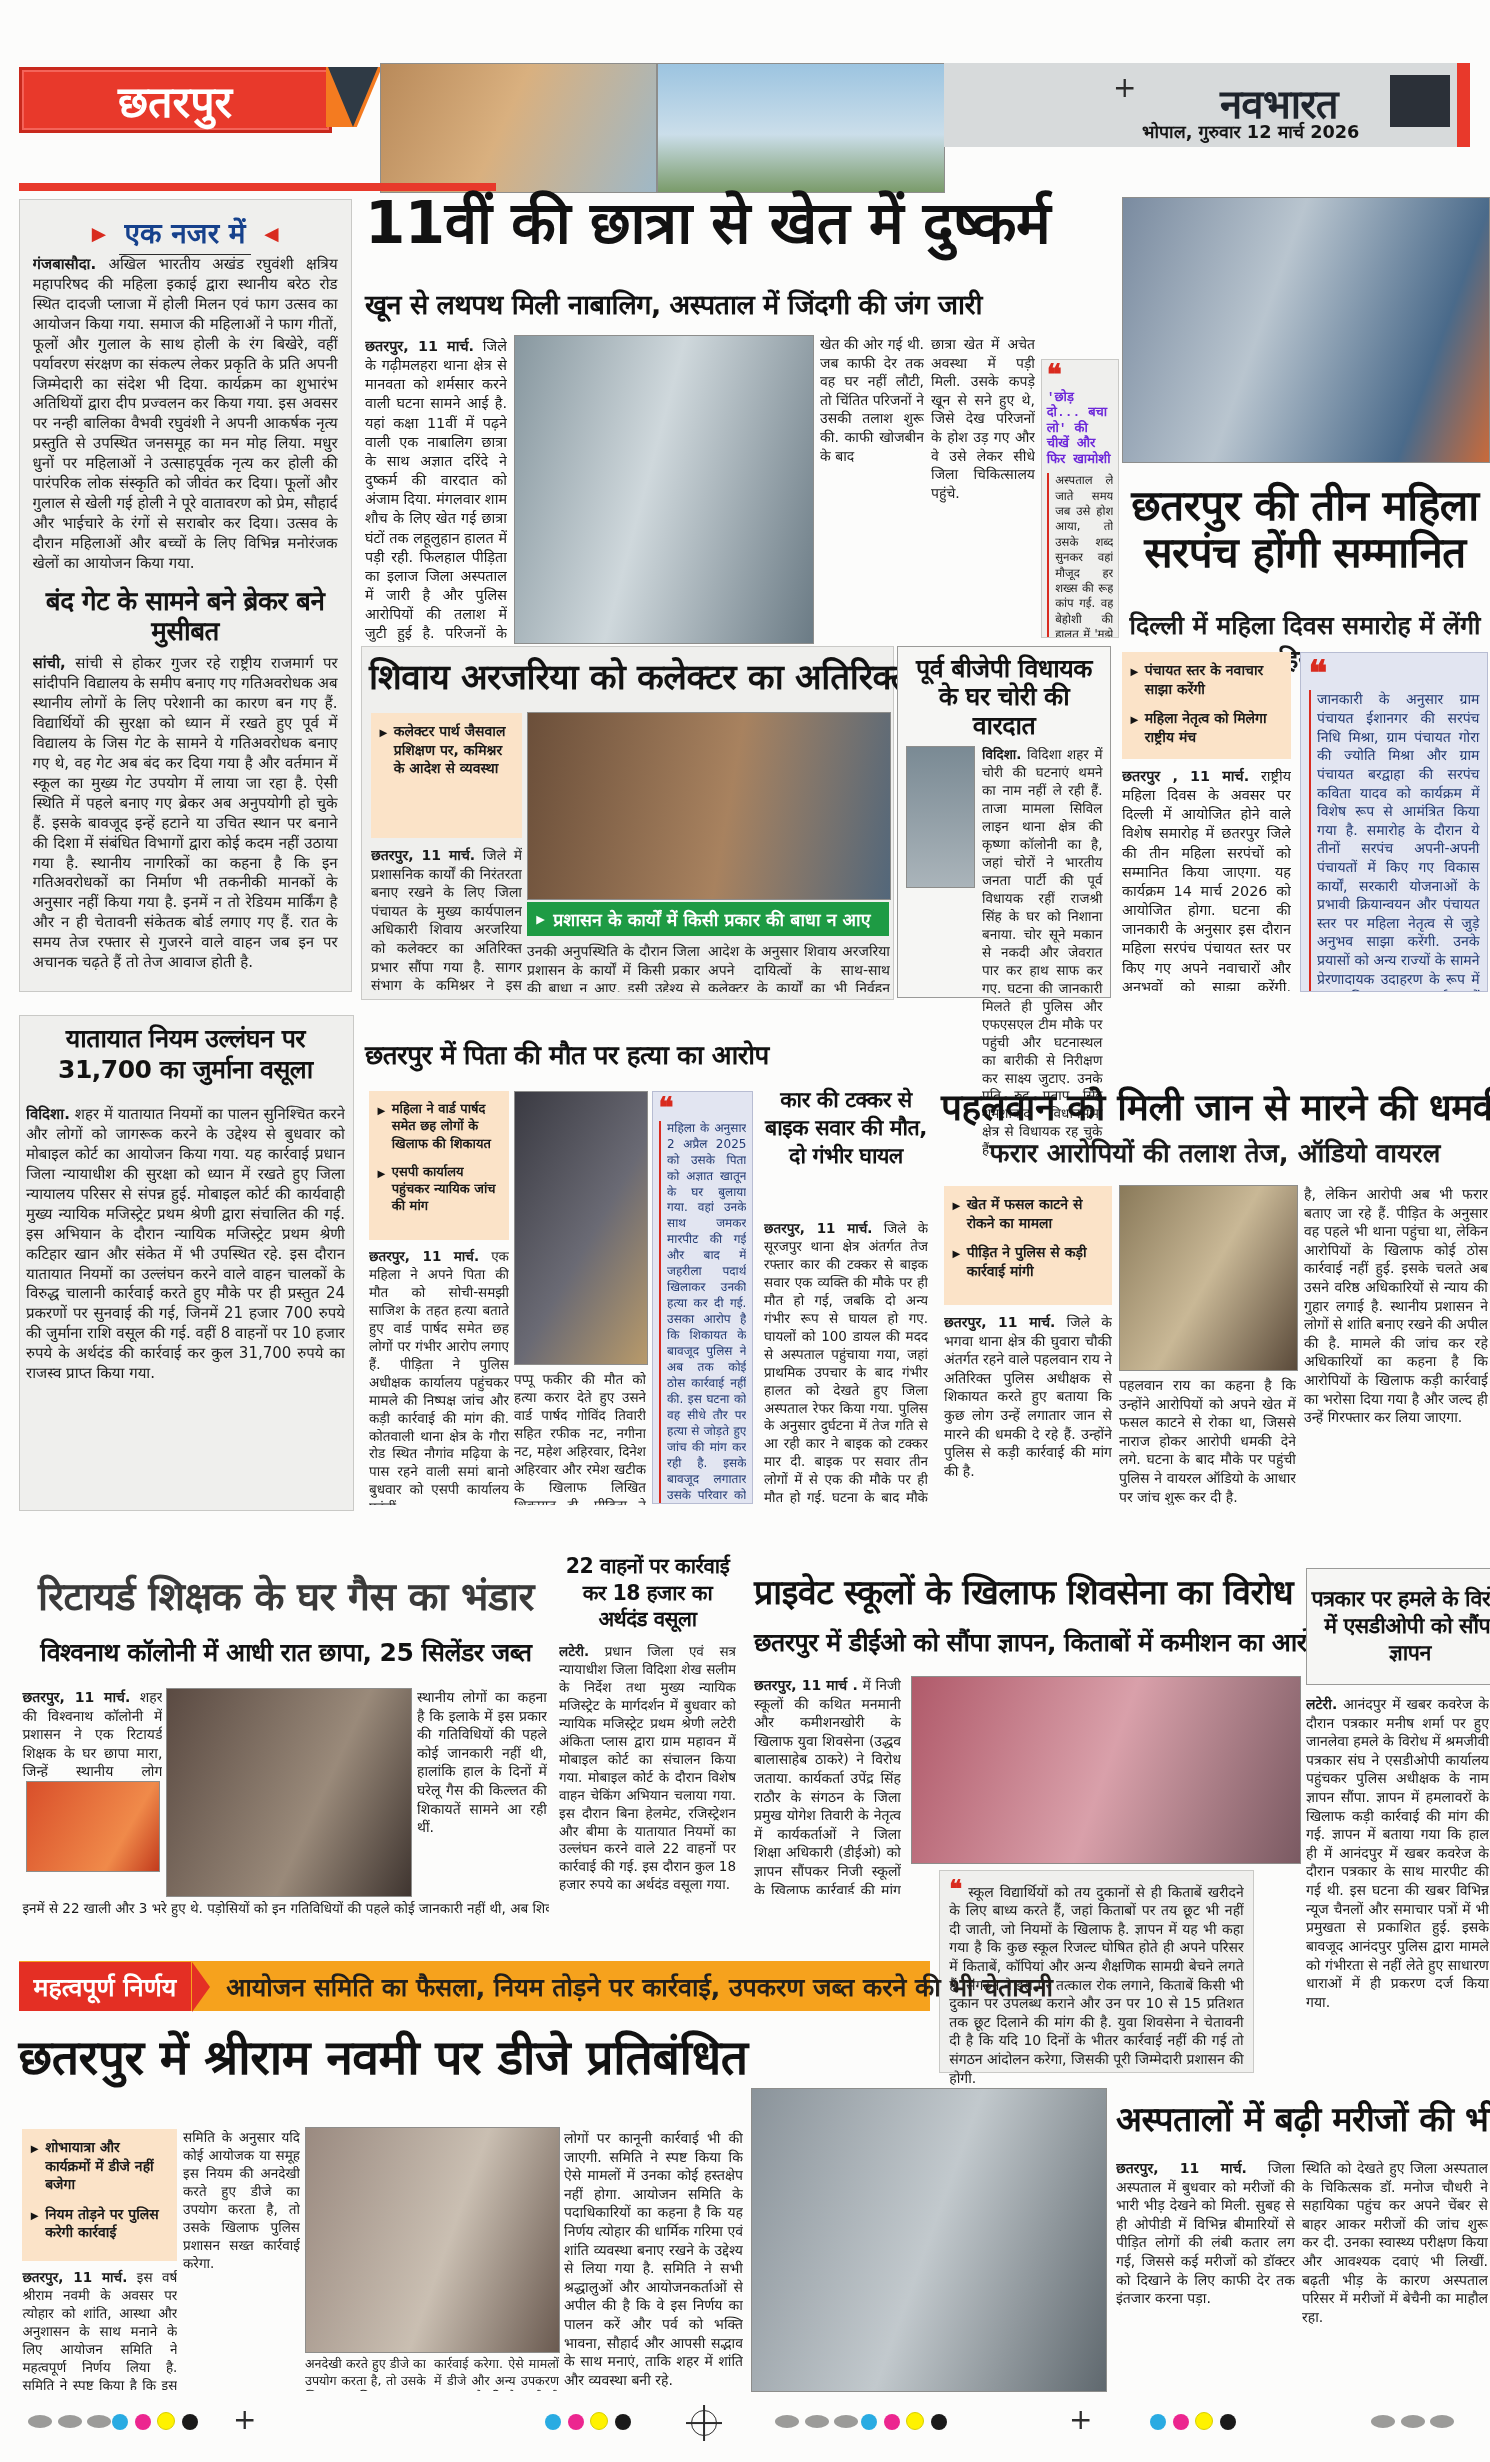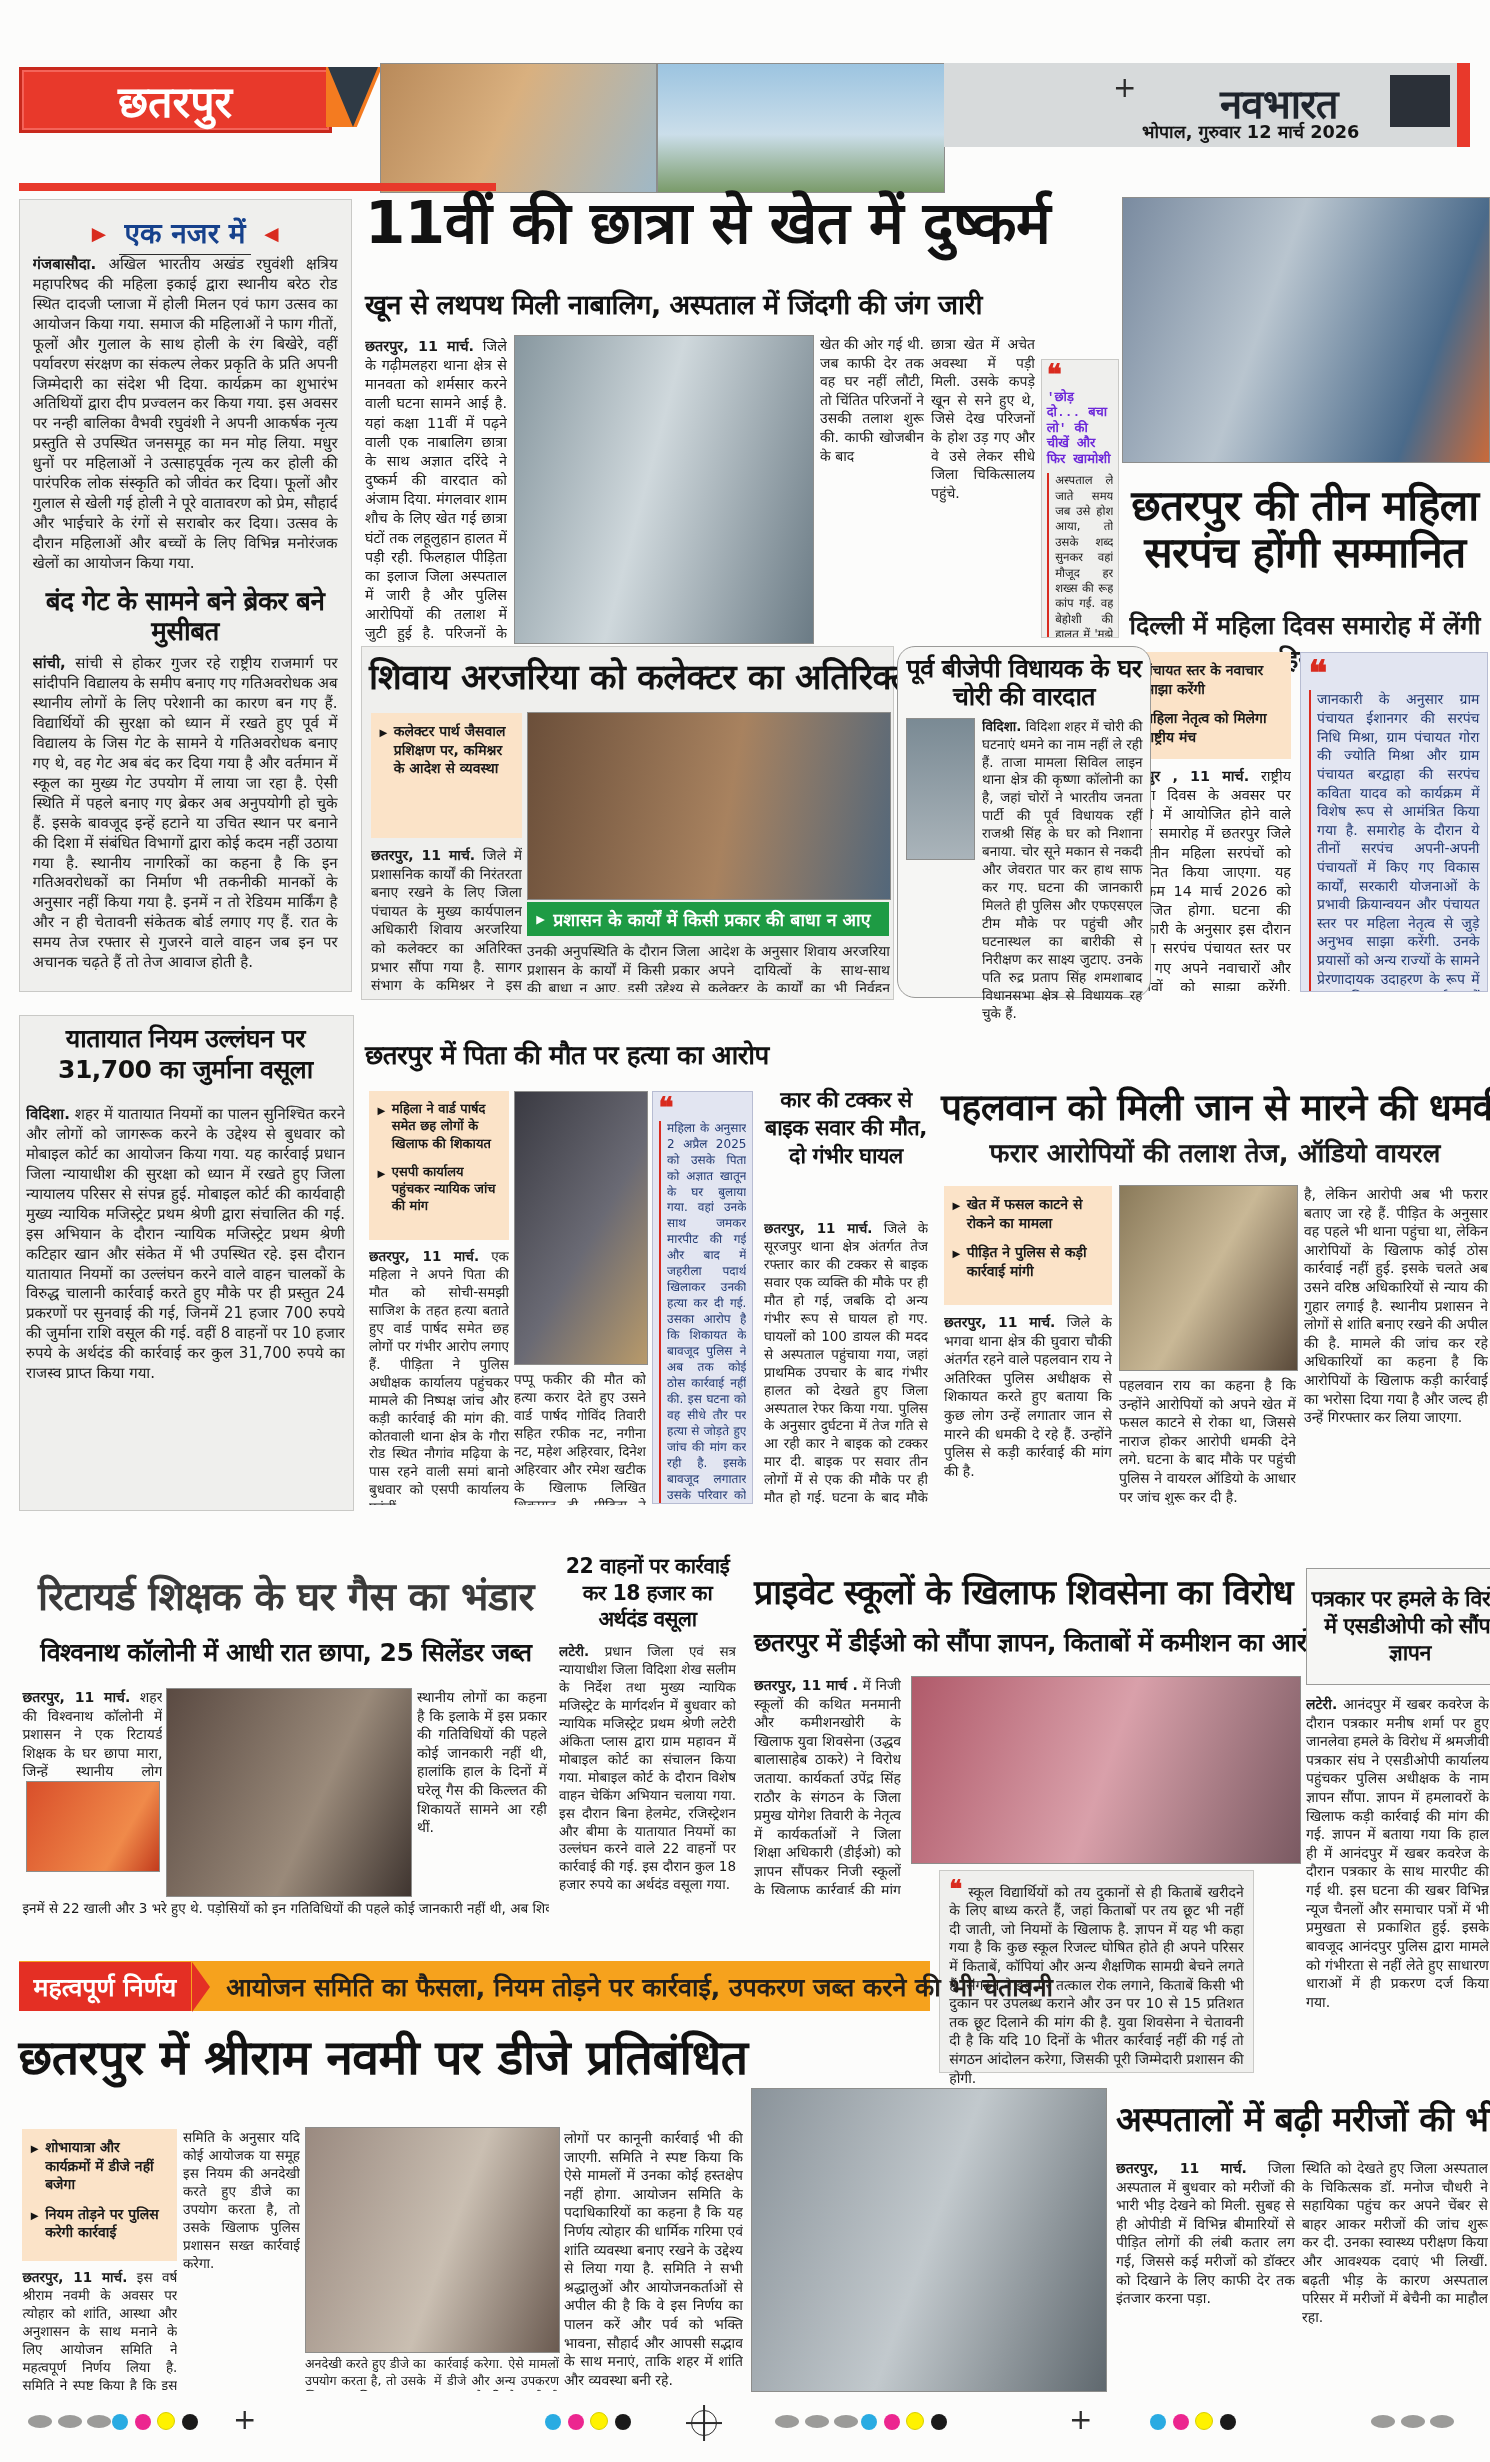--- a/index.html
+++ b/index.html
@@ -113,21 +113,21 @@
   </div>
   <div class="abs photo" style="left:527px;top:712px;width:362px;height:186px;background:linear-gradient(100deg,#6b4f3a 0%,#a8825f 55%,#53677a 100%);"></div>
   <div class="abs greenbar" style="left:527px;top:902px;width:362px;height:34px;box-sizing:border-box;">
     <span style="font-size:11.2px;">▶</span>
     <span>प्रशासन के कार्यों में कि‍सी प्रकार की बाधा न आए</span>
   </div>
   <div class="abs bt" style="left:371px;top:846px;width:151px;height:147px;"><b class="dl">छतरपुर, 11 मार्च.</b> <span>जिले में प्रशासनिक कार्यों की निरंतरता बनाए रखने के लिए जिला पंचायत के मुख्य कार्यपालन अधिकारी शिवाय अरजरिया को कलेक्टर का अतिरिक्त प्रभार सौंपा गया है. सागर संभाग के कमिश्नर ने इस संबंध में आदेश जारी किए हैं.</span></div>
   <div class="abs bt" style="left:527px;top:942px;width:173px;height:50px;">उनकी अनुपस्थिति के दौरान जिला प्रशासन के कार्यों में किसी प्रकार की बाधा न आए, इसी उद्देश्य से यह आदेश जारी किया गया है. जानकारी के अनुसार छतरपुर के वर्तमान कलेक्टर पार्थ जैसवाल प्रशासनिक प्रशिक्षण के लिए जिले से बाहर गए हुए हैं.</div>
   <div class="abs bt" style="left:708px;top:942px;width:182px;height:50px;">आदेश के अनुसार शिवाय अरजरिया अपने दायित्वों के साथ-साथ कलेक्टर के कार्यों का भी निर्वहन करेंगे. अरजरिया प्रशासनिक सेवा में अनुभवी और राज्य शिष्टाचार अधिकारी के पद पर भी सेवाएं दे चुके हैं.</div>
 
-  <div class="abs hbox" style="left:897px;top:646px;width:254px;height:352px;box-sizing:border-box;padding:7.5px;border-radius:18px;">
+  <div class="abs hbox" style="left:897px;top:646px;width:214px;height:352px;box-sizing:border-box;padding:7.5px;">
     <div class="hl ctr" style="font-size:25px;line-height:1.15;">पूर्व बीजेपी विधायक के घर चोरी की वारदात</div>
     <div class="photo" style="float:left;width:67px;height:140px;margin:5.6px 7.5px 1.9px 0;background:linear-gradient(180deg,#7a8a94,#aab4ba);"></div>
     <div class="bt" style="font-size:13.5px;margin-top:5.6px;"><b class="dl">विदिशा.</b> <span>विदिशा शहर में चोरी की घटनाएं थमने का नाम नहीं ले रही हैं. ताजा मामला सिविल लाइन थाना क्षेत्र की कृष्णा कॉलोनी का है, जहां चोरों ने भारतीय जनता पार्टी की पूर्व विधायक रहीं राजश्री सिंह के घर को निशाना बनाया. चोर सूने मकान से नकदी और जेवरात पार कर हाथ साफ कर गए. घटना की जानकारी मिलते ही पुलिस और एफएसएल टीम मौके पर पहुंची और घटनास्थल का बारीकी से निरीक्षण कर साक्ष्य जुटाए. उनके पति रुद्र प्रताप सिंह शमशाबाद विधानसभा क्षेत्र से विधायक रह चुके हैं.</span></div>
   </div>
 
   <div class="abs gbox" style="left:18.6px;top:1015px;width:333px;height:494px;"></div>
   <div class="abs hl ctr" style="left:22.4px;top:1023px;width:326px;font-size:25px;line-height:1.25;">यातायात नियम उल्लंघन पर 31,700 का जुर्माना वसूला</div>
   <div class="abs bt" style="left:26px;top:1105px;width:319px;height:397px;font-size:15px;"><b class="dl">विदिशा.</b> <span>शहर में यातायात नियमों का पालन सुनिश्चित करने और लोगों को जागरूक करने के उद्देश्य से बुधवार को मोबाइल कोर्ट का आयोजन किया गया. यह कार्रवाई प्रधान जिला न्यायाधीश की सुरक्षा को ध्यान में रखते हुए जिला न्यायालय परिसर से संपन्न हुई. मोबाइल कोर्ट की कार्यवाही मुख्य न्यायिक मजिस्ट्रेट प्रथम श्रेणी द्वारा संचालित की गई. इस अभियान के दौरान न्यायिक मजिस्ट्रेट प्रथम श्रेणी कटिहार खान और संकेत में भी उपस्थित रहे. इस दौरान यातायात नियमों का उल्लंघन करने वाले वाहन चालकों के विरुद्ध चालानी कार्रवाई करते हुए मौके पर ही प्रस्तुत 24 प्रकरणों पर सुनवाई की गई, जिनमें 21 हजार 700 रुपये की जुर्माना राशि वसूल की गई. वहीं 8 वाहनों पर 10 हजार रुपये के अर्थदंड की कार्रवाई कर कुल 31,700 रुपये का राजस्व प्राप्त किया गया.</span></div>
 
   <div class="abs hl nowrap ctr" style="left:365px;top:1036px;width:387px;font-size:26px;">छतरपुर में पिता की मौत पर हत्या का आरोप</div>

